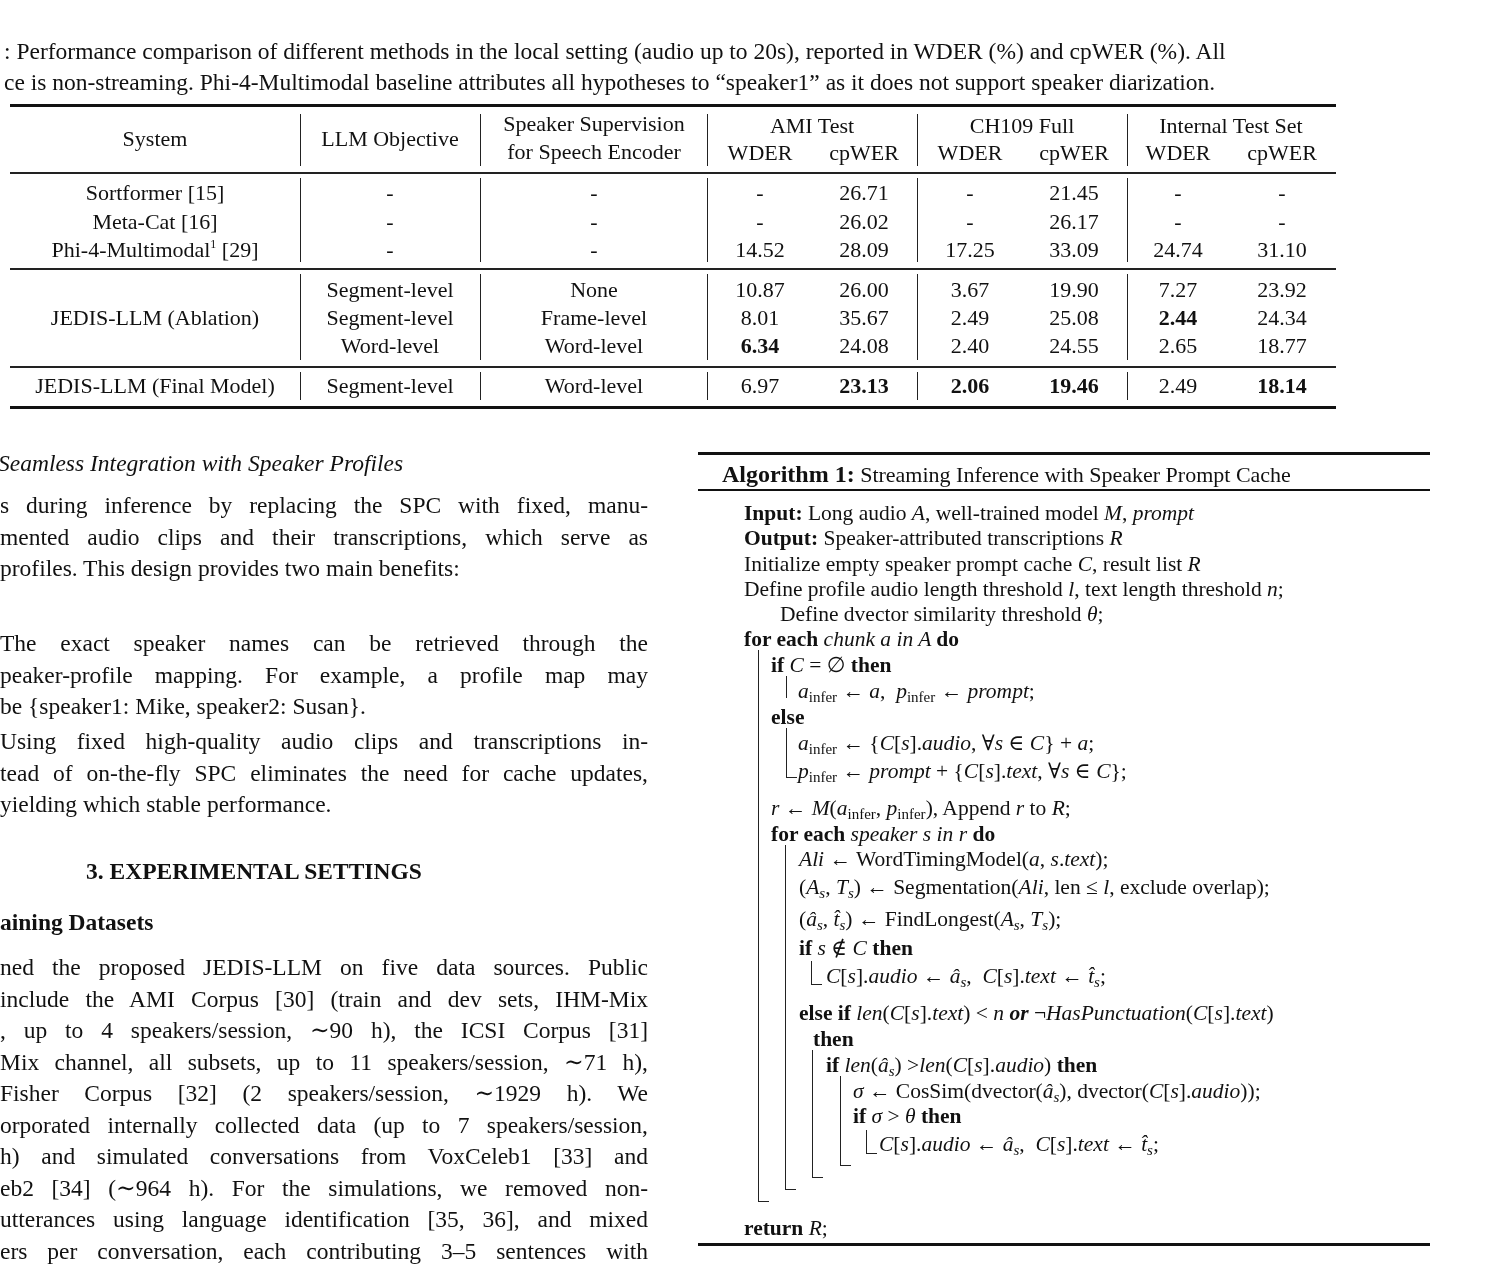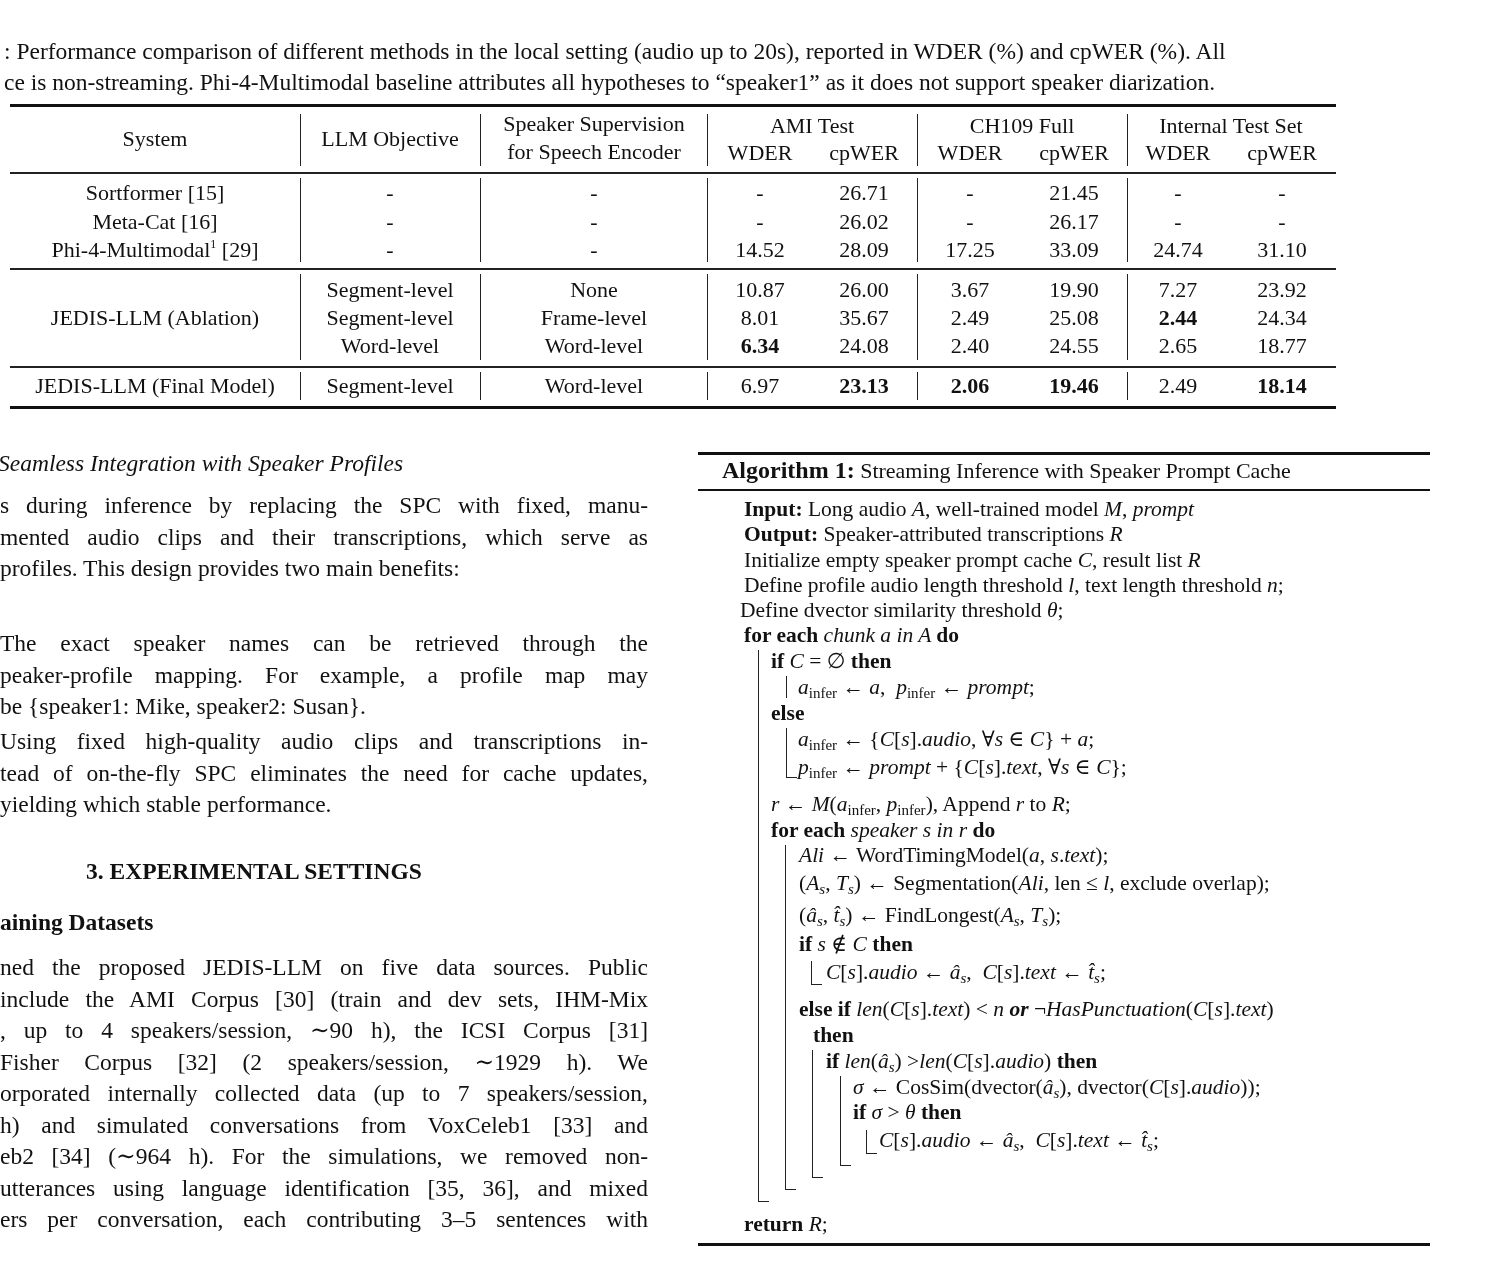--- a/index.html
+++ b/index.html
@@ -17,21 +17,21 @@
   .cell { position: absolute; font-size: 22px; line-height: 28px; text-align: center; white-space: nowrap; transform: translateX(-50%); }
   .cell.b { font-weight: bold; }
   sup { font-size: 12px; vertical-align: 9px; line-height: 0; }
   
   .body-text { font-size: 23.5px; line-height: 31.5px; }
   .sec-heading { font-size: 23.5px; font-weight: bold; }
   .subsec-italic { font-style: italic; font-size: 23.5px; }
   .subsec-bold { font-weight: bold; font-size: 23.5px; }
   
   .algo-rule { position: absolute; left: 698px; width: 732px; height: 2.5px; background: #111; }
-  .algo-line { position: absolute; font-size: 21.5px; line-height: 26px; white-space: nowrap; }
+  .algo-line { position: absolute; font-size: 21.5px; line-height: 34px; white-space: nowrap; }
   .kw { font-weight: bold; }
   .m { font-style: italic; }
   .algo-bar { position: absolute; width: 1.3px; background: #222; }
   .algo-foot { position: absolute; height: 1.3px; background: #222; }
   .sub { font-size: 15px; vertical-align: -4px; font-style: normal; }
   .subi { font-size: 15px; vertical-align: -4px; font-style: italic; }
 </style>
 </head>
 <body>
 
@@ -170,37 +170,38 @@
   <div>yielding which stable performance.</div>
 </div>
 
 <div class="abs sec-heading" style="left:86px; top:858px;text-align:center;">3.  EXPERIMENTAL SETTINGS</div>
 <div class="abs subsec-bold" style="left:0; top:909px;">aining Datasets</div>
 
 <div class="abs body-text" style="left:0; top:952px; width:648px;" id="para2">
     <div style="text-align: justify; text-align-last: justify;">ned the proposed JEDIS-LLM on five data sources.  Public</div>
     <div style="text-align: justify; text-align-last: justify;"> include the AMI Corpus [30] (train and dev sets, IHM-Mix</div>
     <div style="text-align: justify; text-align-last: justify;">, up to 4 speakers/session, ∼90 h), the ICSI Corpus [31]</div>
+    <div style="text-align: justify; text-align-last: justify;">Mix channel, all subsets, up to 11 speakers/session, ∼71 h),</div>
     <div style="text-align: justify; text-align-last: justify;"> Fisher Corpus [32] (2 speakers/session, ∼1929 h).  We</div>
     <div style="text-align: justify; text-align-last: justify;">orporated internally collected data (up to 7 speakers/session,</div>
     <div style="text-align: justify; text-align-last: justify;"> h) and simulated conversations from VoxCeleb1 [33] and</div>
     <div style="text-align: justify; text-align-last: justify;">eb2 [34] (∼964 h).  For the simulations, we removed non-</div>
     <div style="text-align: justify; text-align-last: justify;"> utterances using language identification [35, 36], and mixed</div>
     <div style="text-align: justify; text-align-last: justify;">ers per conversation, each contributing 3–5 sentences with</div>
   </div>
 
 <div class="algo-rule" style="top:452px;"></div>
 <div class="algo-line" style="left:722px; top:457px; font-size:22px;"><span class="kw" style="font-size:24px;">Algorithm 1:</span> <span>Streaming Inference with Speaker Prompt Cache</span></div>
 <div class="algo-rule" style="top:489px; height:2px;"></div>
 
 <div class="algo-line" style="left:744px; top:496px;"><span class="kw">Input:</span> Long audio <span class="m">A</span>, well-trained model <span class="m">M</span>, <span class="m">prompt</span></div>
 <div class="algo-line" style="left:744px; top:521px;"><span class="kw">Output:</span> Speaker-attributed transcriptions <span class="m">R</span></div>
 <div class="algo-line" style="left:744px; top:547px;">Initialize empty speaker prompt cache <span class="m">C</span>, result list <span class="m">R</span></div>
 <div class="algo-line" style="left:744px; top:572px;">Define profile audio length threshold <span class="m">l</span>, text length threshold <span class="m">n</span>;</div>
-<div class="algo-line" style="left:740px; top:597px;">Define dvector similarity threshold <span class="m">θ</span>;</div>
+<div class="algo-line" style="left:780px; top:597px;">Define dvector similarity threshold <span class="m">θ</span>;</div>
 <div class="algo-line" style="left:744px; top:622px;"><span class="kw">for each</span><span class="m"> chunk a in A </span><span class="kw">do</span></div>
 
 <div class="algo-line" style="left:771px; top:648px;"><span class="kw">if</span> <span class="m">C</span> = ∅ <span class="kw">then</span></div>
 <div class="algo-line" style="left:798px; top:674px;"><span class="m">a</span><span class="sub">infer</span> ← <span class="m">a</span>,&nbsp; <span class="m">p</span><span class="sub">infer</span> ← <span class="m">prompt</span>;</div>
 <div class="algo-line" style="left:771px; top:700px;"><span class="kw">else</span></div>
 <div class="algo-line" style="left:798px; top:726px;"><span class="m">a</span><span class="sub">infer</span> ← {<span class="m">C</span>[<span class="m">s</span>].<span class="m">audio</span>, ∀<span class="m">s</span> ∈ <span class="m">C</span>} + <span class="m">a</span>;</div>
 <div class="algo-line" style="left:798px; top:754px;"><span class="m">p</span><span class="sub">infer</span> ← <span class="m">prompt</span> + {<span class="m">C</span>[<span class="m">s</span>].<span class="m">text</span>, ∀<span class="m">s</span> ∈ <span class="m">C</span>};</div>
 <div class="algo-line" style="left:771px; top:791px;"><span class="m">r</span> ← <span class="m">M</span>(<span class="m">a</span><span class="sub">infer</span>, <span class="m">p</span><span class="sub">infer</span>), Append <span class="m">r</span> to <span class="m">R</span>;</div>
 <div class="algo-line" style="left:771px; top:817px;"><span class="kw">for each</span><span class="m"> speaker s in r </span><span class="kw">do</span></div>
 

